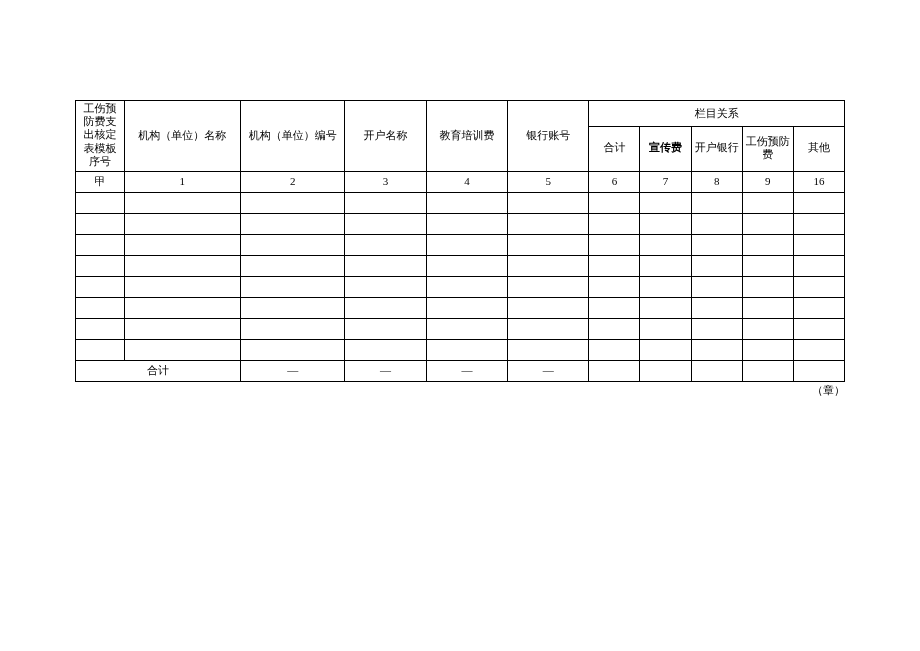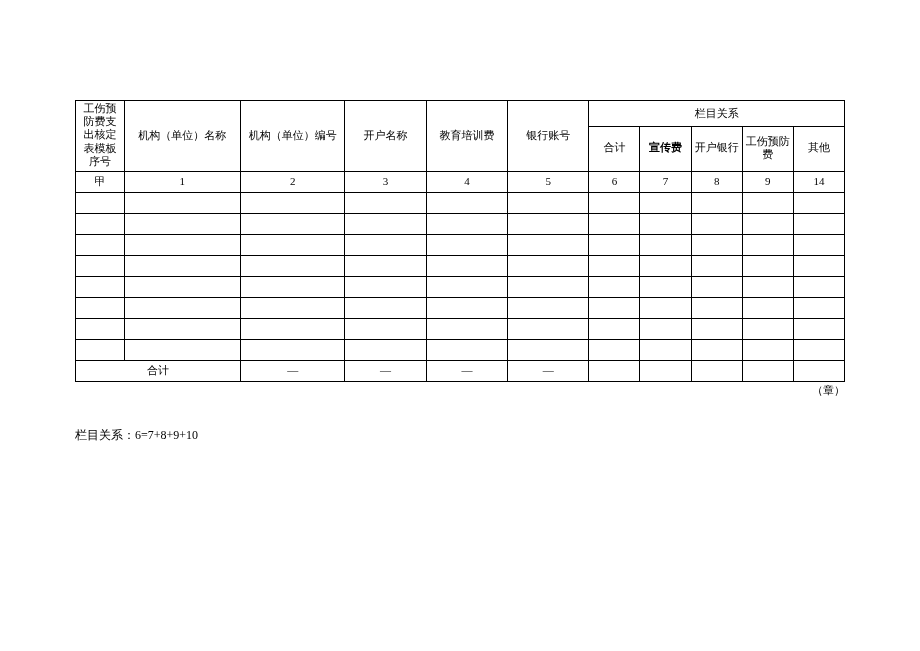--- a/index.html
+++ b/index.html
@@ -108,21 +108,21 @@
         <td>甲</td>
         <td>1</td>
         <td>2</td>
         <td>3</td>
         <td>4</td>
         <td>5</td>
         <td>6</td>
         <td>7</td>
         <td>8</td>
         <td>9</td>
-        <td>14</td>
+        <td>16</td>
       </tr>
     </thead>
     <tbody>
       <tr>
         <td></td>
         <td></td>
         <td></td>
         <td></td>
         <td></td>
         <td></td>
@@ -233,15 +233,14 @@
         <td></td>
         <td></td>
         <td></td>
         <td></td>
       </tr>
     </tbody>
   </table>
 
   <div class="stamp">（章）</div>
 
-  <div class="footnote">栏目关系：6=7+8+9+10</div>
 
 </div>
 
 </body></html>

